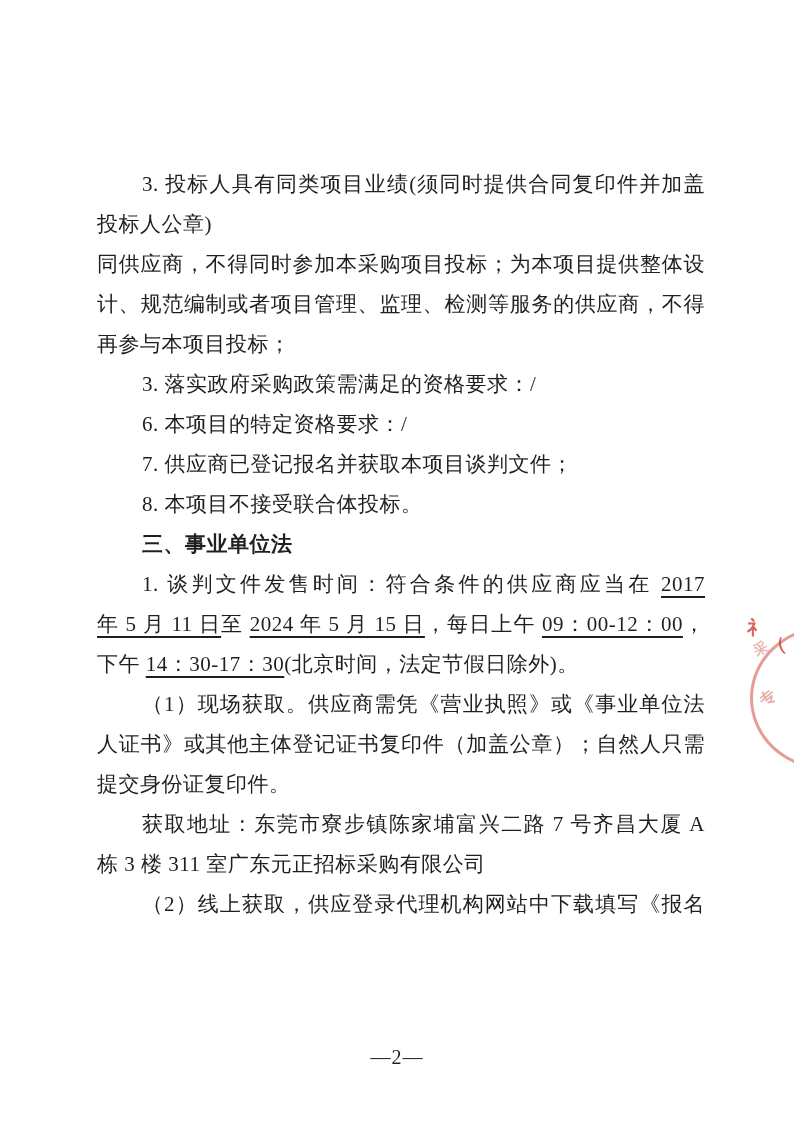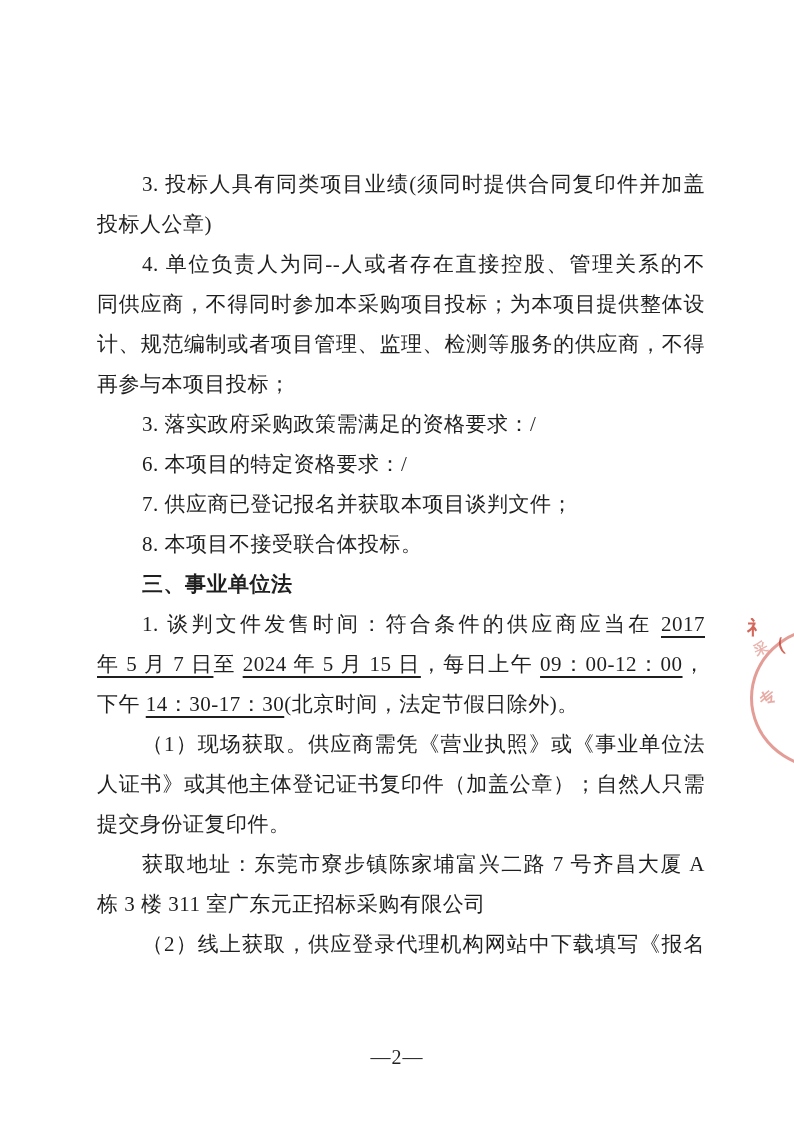--- a/index.html
+++ b/index.html
@@ -71,31 +71,30 @@
 </style>
 </head>
 <body>
 
 <div class="doc-page">
 
   <div class="doc-body">
 
   <div class="line justify indent"><span>3. 投标人具有同类项目业绩(须同时提供合同复印件并加盖</span></div>
       <div class="line"><span>投标人公章)</span></div>
-      <div class="line justify indent"><span>4. 单位负责人为同--人或者存在直接控股、管理关系的不</span></div>
       <div class="line justify"><span>同供应商，不得同时参加本采购项目投标；为本项目提供整体设</span></div>
       <div class="line justify"><span>计、规范编制或者项目管理、监理、检测等服务的供应商，不得</span></div>
       <div class="line"><span>再参与本项目投标；</span></div>
       <div class="line indent"><span>3. 落实政府采购政策需满足的资格要求：/</span></div>
       <div class="line indent"><span>6. 本项目的特定资格要求：/</span></div>
       <div class="line indent"><span>7. 供应商已登记报名并获取本项目谈判文件；</span></div>
       <div class="line indent"><span>8.&nbsp;本项目不接受联合体投标。</span></div>
       <div class="line indent bold"><span>三、事业单位法</span></div>
       <div class="line justify indent"><span>1. 谈判文件发售时间：符合条件的供应商应当在 </span><span class="u">2017</span></div>
-      <div class="line justify"><span class="u">年 5 月 7 日</span><span>至 </span><span class="u">2024 年 5 月 15 日</span><span>，每日上午 </span><span class="u">09：00-12：00</span><span>，</span></div>
+      <div class="line justify"><span class="u">年 5 月 11 日</span><span>至 </span><span class="u">2024 年 5 月 15 日</span><span>，每日上午 </span><span class="u">09：00-12：00</span><span>，</span></div>
       <div class="line"><span>下午&nbsp;</span><span class="u">14：30-17：30</span><span>(北京时间，法定节假日除外)。</span></div>
       <div class="line justify indent"><span>（1）现场获取。供应商需凭《营业执照》或《事业单位法</span></div>
       <div class="line justify"><span>人证书》或其他主体登记证书复印件（加盖公章）；自然人只需</span></div>
       <div class="line"><span>提交身份证复印件。</span></div>
       <div class="line justify indent"><span>获取地址：东莞市寮步镇陈家埔富兴二路 7 号齐昌大厦 A</span></div>
       <div class="line"><span>栋 3 楼 311 室广东元正招标采购有限公司</span></div>
       <div class="line justify indent"><span>（2）线上获取，供应登录代理机构网站中下载填写《报名</span></div>
     </div>
 
   <div class="seal">

